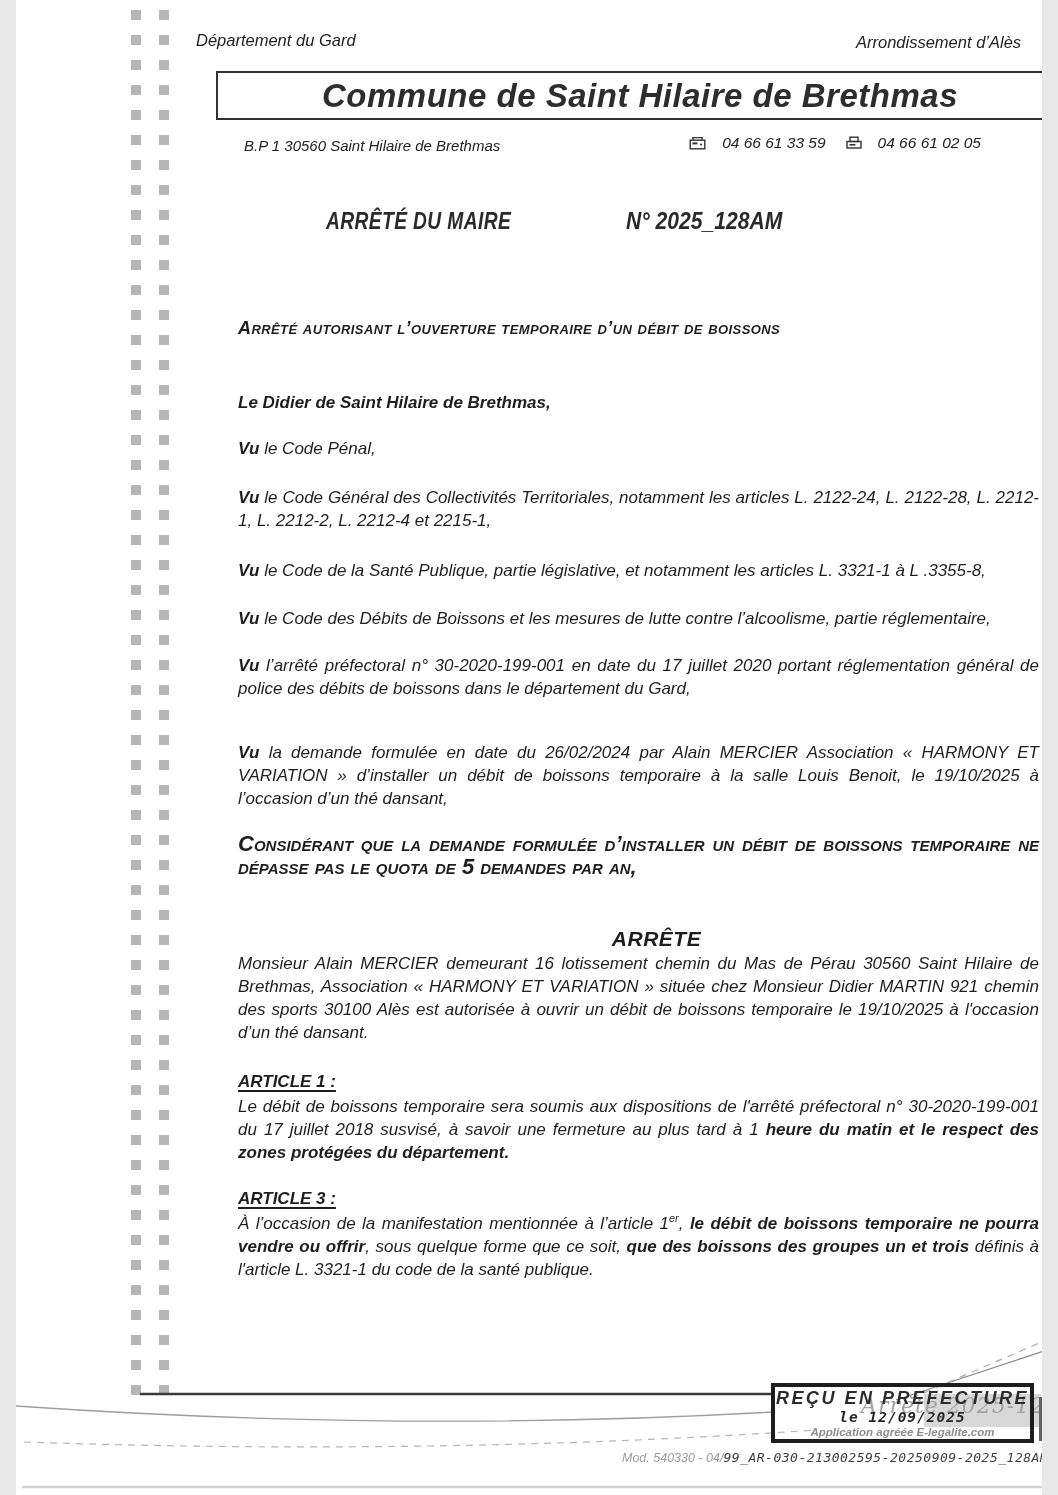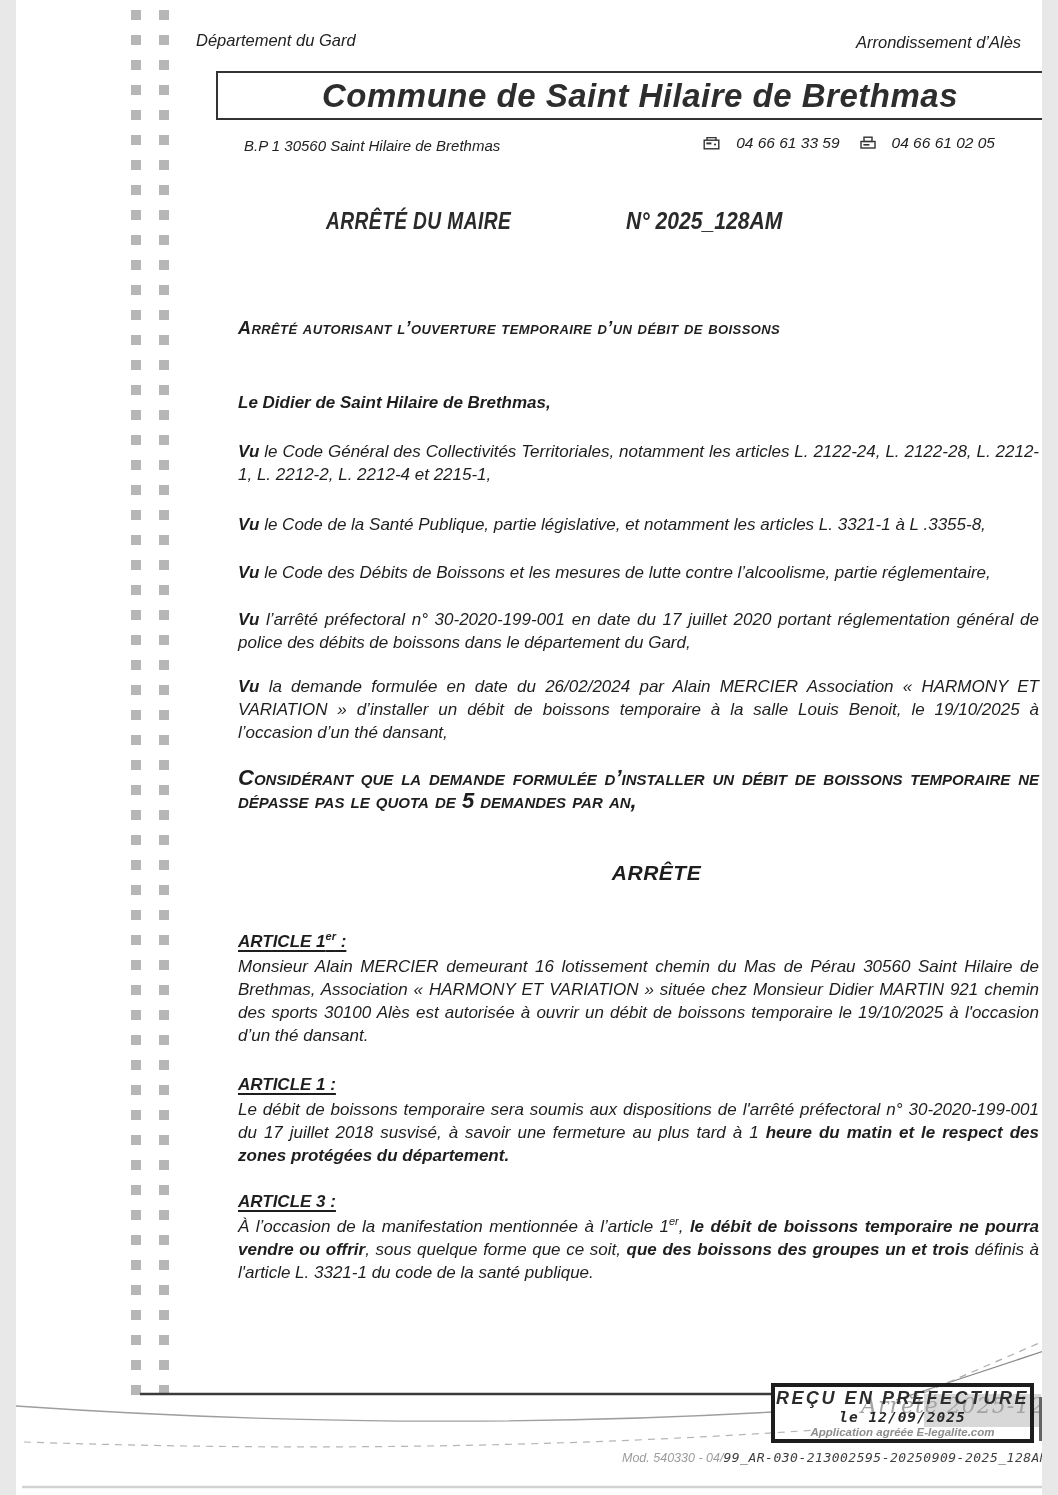--- a/index.html
+++ b/index.html
@@ -11,37 +11,37 @@
         background:repeating-linear-gradient(180deg,#b6b6b6 0 10px,transparent 10px 25px);}
   .dots.c1{left:115px}.dots.c2{left:143px}
 
   
   .dept{position:absolute;left:180px;top:31px;font-size:16.5px;color:#222;}
   .arrond{position:absolute;left:840px;top:33px;font-size:16.5px;color:#222;}
   .title-box{position:absolute;left:158px;top:71px;width:844px;height:45px;border:2px solid #333;
              display:flex;align-items:center;justify-content:center;background:#fff;margin-left:42px;}
   .title-box span{font-size:33px;font-weight:bold;color:#2d2d2d;letter-spacing:.5px;white-space:nowrap;}
   .addr{position:absolute;left:228px;top:137px;font-size:15px;color:#222;}
-  .contacts{position:absolute;right:47px;top:134px;font-size:15.5px;color:#222;
+  .contacts{position:absolute;right:61px;top:134px;font-size:15.5px;color:#222;
             display:flex;align-items:center;gap:16px;white-space:nowrap;}
   .contacts .icon{display:inline-flex;align-items:center;}
 
   
   .main-title{position:absolute;left:222px;top:207px;width:803px;height:32px;
               font-weight:bold;font-size:24px;color:#2a2a2a;}
   .mt1{position:absolute;left:88px;transform:scaleX(.8);transform-origin:left;white-space:nowrap;letter-spacing:.5px;}
   .mt2{position:absolute;left:388px;transform:scaleX(.88);transform-origin:left;white-space:nowrap;}
 
   
   .flow{position:absolute;left:222px;top:316px;width:801px;font-size:17px;line-height:23px;color:#1e1e1e;}
   .para{text-align:justify;}
   .subject{font-weight:bold;font-variant:small-caps;font-size:18px;letter-spacing:.4px;line-height:24px;}
   .intro{margin-top:51px;font-weight:bold;}
   .rec1{margin-top:23px}.rec2{margin-top:26px}.rec3{margin-top:27px}
-  .rec4{margin-top:25px}.rec5{margin-top:24px}.rec6{margin-top:21px}
+  .rec4{margin-top:25px}.rec5{margin-top:24px}.rec6{margin-top:41px}
   .consid{margin-top:22px;font-weight:bold;font-variant:small-caps;font-size:22px;text-align:justify;}
   .arrete{margin-top:49px;text-align:center;padding-left:36px;font-weight:bold;font-size:21px;letter-spacing:.5px;}
   .art-head{font-weight:bold;}
   .art-head .hd{text-decoration:underline;text-decoration-thickness:1.6px;text-underline-offset:3px;}
   .art-head.h1{margin-top:46px}.art-head.h2{margin-top:26px}.art-head.h3{margin-top:23px}
   .art-body{margin-top:2px;}
   .b{font-weight:bold;}
   sup{font-size:11px;line-height:0;}
 
   
@@ -103,31 +103,31 @@
 
   <div class="main-title">
     <span class="mt1">ARRÊTÉ DU MAIRE</span>
     <span class="mt2">N° 2025_128AM</span>
   </div>
 
   <div class="flow">
     <div class="subject">Arrêté autorisant l’ouverture temporaire d’un débit de boissons</div>
     <div class="intro para">Le Didier de Saint Hilaire de Brethmas,</div>
 
+    <div class="para rec1"><span class="b">Vu</span><span> le Code Pénal,</span></div>
     <div class="para rec2"><span class="b">Vu</span><span> le Code Général des Collectivités Territoriales, notamment les articles L. 2122-24, L. 2122-28, L. 2212-1, L. 2212-2, L. 2212-4 et 2215-1,</span></div>
     <div class="para rec3"><span class="b">Vu</span><span> le Code de la Santé Publique, partie législative, et notamment les articles L. 3321-1 à L .3355-8,</span></div>
     <div class="para rec4"><span class="b">Vu</span><span> le Code des Débits de Boissons et les mesures de lutte contre l’alcoolisme, partie réglementaire,</span></div>
     <div class="para rec5"><span class="b">Vu</span><span> l’arrêté préfectoral n° 30-2020-199-001 en date du 17 juillet 2020 portant réglementation général de police des débits de boissons dans le département du Gard,</span></div>
     <div class="para rec6"><span class="b">Vu</span><span> la demande formulée en date du 26/02/2024 par Alain MERCIER Association « HARMONY ET VARIATION » d’installer un débit de boissons temporaire à la salle Louis Benoit, le 19/10/2025 à l’occasion d’un thé dansant,</span></div>
 
     <div class="consid">Considérant que la demande formulée d’installer un débit de boissons temporaire ne dépasse pas le quota de 5 demandes par an,</div>
 
     <div class="arrete">ARRÊTE</div>
 
-    <div class="art-head h1"><span class="hd"><span>ARTICLE 1</span><sup>er</sup><span> :</span></span></div>
     <div class="para art-body"><span>Monsieur Alain MERCIER demeurant 16 lotissement chemin du Mas de Pérau 30560 Saint Hilaire de Brethmas, Association « HARMONY ET VARIATION » située chez Monsieur Didier MARTIN 921 chemin des sports 30100 Alès est autorisée à ouvrir un débit de boissons temporaire le 19/10/2025 à l'occasion d’un thé dansant.</span></div>
 
     <div class="art-head h2"><span class="hd"><span>ARTICLE 1 :</span></span></div>
     <div class="para art-body"><span>Le débit de boissons temporaire sera soumis aux dispositions de l'arrêté préfectoral n° 30-2020-199-001 du 17 juillet 2018 susvisé, à savoir une fermeture au plus tard à 1 </span><span class="b">heure du matin et le respect des zones protégées du département.</span></div>
 
     <div class="art-head h3"><span class="hd"><span>ARTICLE 3 :</span></span></div>
     <div class="para art-body"><span>À l’occasion de la manifestation mentionnée à l’article 1</span><sup>er</sup><span>, </span><span class="b">le débit de boissons temporaire ne pourra vendre ou offrir</span><span>, sous quelque forme que ce soit, </span><span class="b">que des boissons des groupes un et trois</span><span> définis à l'article L. 3321-1 du code de la santé publique.</span></div>
   </div>
 
   <svg class="artifacts" width="1058" height="1495" viewBox="0 0 1058 1495">

